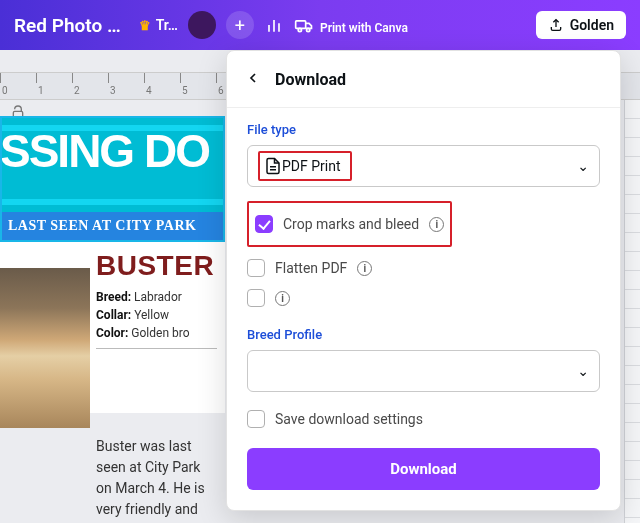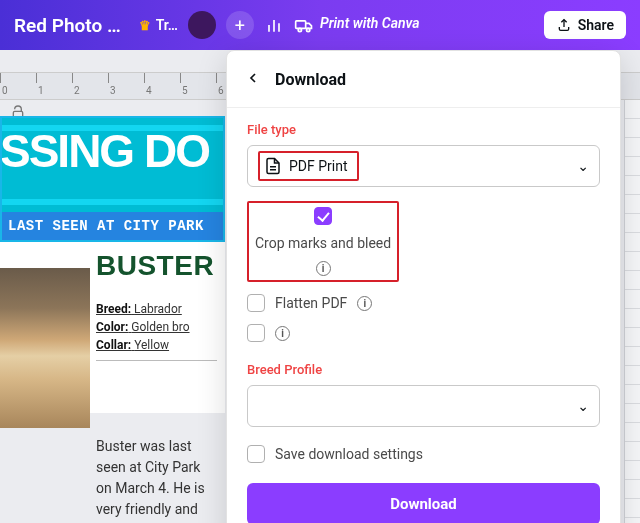--- a/index.html
+++ b/index.html
@@ -13,81 +13,81 @@
     align-items: center;
     padding: 0 14px;
     gap: 10px;
   }
   .doc-title { color: #fff; font-weight: 600; font-size: 19px; white-space: nowrap; overflow: hidden; text-overflow: ellipsis; max-width: 115px; }
   .try-btn { display: flex; align-items: center; gap: 5px; color: #fff; font-weight: 600; font-size: 14px; white-space: nowrap; overflow: hidden; text-overflow: ellipsis; max-width: 55px; }
   .crown { color: #ffb300; font-size: 13px; }
   .circle-avatar { width: 28px; height: 28px; border-radius: 50%; background: #3d175e; }
   .plus-btn { width: 28px; height: 28px; border-radius: 50%; background: rgba(255,255,255,.15); color: #fff; display:flex; align-items:center; justify-content:center; font-size:18px; }
   .icon-btn { color:#fff; display:flex; align-items:center; justify-content:center; }
-  .print-btn { display:flex; align-items:flex-start; gap:6px; color:#fff; font-weight:600; font-size:14px;font-style:italic; }
+  .print-btn { display:flex; align-items:flex-end; gap:6px; color:#fff; font-weight:600; font-size:12px; }
   .share-btn { background:#fff; border-radius:6px; padding:6px 12px; display:flex; align-items:center; gap:6px; font-weight:600; font-size:14px; color:#0d1216; margin-left:auto; }
   .share-btn svg { width:16px; height:16px; }
 
   
   .ruler { position:absolute; left:0; right:0; top:72px; height:28px; background:#e3e5ea; border-top:1px solid #ccc; border-bottom:1px solid #ccc; font-size:10px; color:#777; display:flex; align-items:flex-start; overflow:hidden; }
   .ruler .tick { position:relative; flex:0 0 36px; height:100%; }
   .ruler .tick:before { content:""; position:absolute; left:0; top:0; width:1px; height:10px; background:#888; }
   .ruler .tick span { position:absolute; left:2px; top:12px; }
 
   .lock-icon { position:absolute; left:10px; top:104px; color:#777; }
 
   
   .poster-wrap { position:absolute; left:0; top:116px; width:225px; height:297px; background:#fff; }
   .poster-border { border:2px solid #19b6e8; margin:0; }
   .poster-cyan { background:#00bcd4; height:94px; position:relative; overflow:hidden; }
   .poster-cyan .bars:before, .poster-cyan .bars:after { content:""; position:absolute; left:0; right:0; background:#13d6f1; }
   .poster-cyan .bars:before { top:7px; height:6px; }
   .poster-cyan .bars:after { bottom:7px; height:6px; }
   .poster-cyan h1 { color:#fff; font-size:46px; font-weight:900; letter-spacing:-2px; line-height:1; margin:10px 0 0 -2px; font-family: Impact, "Arial Black", sans-serif; }
-  .poster-blue { background:#2584e0; color:#fff; padding:6px 6px; font-size:14px; font-weight:900; letter-spacing:.5px; font-family: Liberation Mono, monospace; }
+  .poster-blue { background:#2584e0; color:#fff; padding:6px 6px; font-size:14px; font-weight:900; letter-spacing:.5px; font-family: Liberation Serif, serif; }
   .poster-body { display:flex; }
   .poster-photo { width:90px; height:160px; background:linear-gradient(180deg,#6a5b4a 0%, #8c7559 25%, #cfa877 45%, #e5cfa5 55%, #d6b686 70%, #a8865b 100%); margin-top:26px; }
   .poster-text { padding:8px 8px 0 6px; flex:1; }
-  .poster-text h2 { font-family: Impact, "Arial Black", sans-serif; font-size:28px; letter-spacing:.5px; margin-bottom:18px; color:#14532d; }
-  .poster-text .pairs { font-size:12px; color:#333; line-height:1.5;text-decoration:underline; }
+  .poster-text h2 { font-family: Impact, "Arial Black", sans-serif; font-size:28px; letter-spacing:.5px; margin-bottom:6px; color:#7f1d1d; }
+  .poster-text .pairs { font-size:12px; color:#333; line-height:1.5; }
   .poster-text .pairs b { color:#111; }
   .poster-desc { font-size:14px; color:#333; line-height:1.5; padding:8px 10px 0 96px; }
   .poster-text hr { margin:6px 0; border:0; border-top:1px solid #bbb; }
 
   
   .popover {
     position:absolute;
     left:226px; top:50px;
     width:395px;
     background:#fff;
     border-radius:8px;
     border:1px solid #e2e2e2;
     box-shadow:0 8px 30px rgba(0,0,0,.15);
     padding-bottom:20px;
   }
   .pop-head { display:flex; align-items:center; gap:14px; padding:16px 18px; border-bottom:1px solid #eee; }
   .pop-head .back { font-size:20px; color:#0d1216; }
   .pop-head h3 { font-size:16px; font-weight:700; color:#0d1216; }
   .pop-body { padding:14px 20px 0; }
-  .label { font-size:13px; color:#ef4444; font-weight:500; margin-bottom:8px; }
+  .label { font-size:13px; color:#1d4ed8; font-weight:500; margin-bottom:8px; }
 
   .select-box {
     width:100%; height:42px; border:1px solid #c9c9c9; border-radius:6px;
     display:flex; align-items:center; padding:0 10px; gap:8px; font-size:14px; color:#0d1216;
     background:#fff; position:relative;
   }
   .select-box .chev { margin-left:auto; color:#0d1216; font-size:14px; }
   .select-inner-highlight {
-    display:flex; align-items:center; gap:7px;
+    display:flex; align-items:center; 
     border:2px solid #d6202a; padding:4px 9px 4px 4px; border-radius:2px;
   }
 
   .options { margin-top:10px; }
   .opt-row { display:flex; align-items:center; gap:10px; padding:6px 0; font-size:14px; color:#4a4a4a; }
-  .opt-row.highlight { border:2px solid #d6202a; border-radius:2px; padding:4px 6px; margin:4px 0 6px 0; display:inline-flex;flex-direction:column; }
+  .opt-row.highlight { border:2px solid #d6202a; border-radius:2px; padding:12px 6px; margin:4px 0 6px 0; display:inline-flex; }
   .checkbox {
     width:18px; height:18px; border:1.5px solid #b0b0b0; border-radius:4px; flex-shrink:0;
     display:flex; align-items:center; justify-content:center;
   }
   .checkbox.checked { background:#8b3dff; border-color:#8b3dff; }
   .checkbox.checked:after { content:""; width:5px; height:9px; border:solid #fff; border-width:0 2px 2px 0; transform:rotate(40deg); margin-bottom:2px; }
   .info-icon { width:15px; height:15px; border:1.4px solid #777; border-radius:50%; display:flex; align-items:center; justify-content:center; font-size:10px; color:#555; font-weight:700; }
 
   .section-gap { height:14px; }
 
@@ -131,21 +131,21 @@
         <circle cx="17" cy="18" r="2"></circle>
       </svg>
     <span>Print with Canva</span>
   </div>
   <div class="share-btn">
     <svg viewBox="0 0 24 24" fill="none" stroke="#0d1216" stroke-width="2">
         <path d="M12 15V4"></path>
         <path d="M8 8l4-4 4 4"></path>
         <path d="M5 15v3a2 2 0 0 0 2 2h10a2 2 0 0 0 2-2v-3"></path>
       </svg>
-    <span>Share</span>
+    <span>Golden</span>
   </div>
 </div>
 
 <div class="ruler">
   <div class="tick">
       <span>0</span>
     </div>
   <div class="tick">
       <span>1</span>
     </div>
@@ -180,22 +180,22 @@
       <h1>SSING DO</h1>
     </div>
     <div class="poster-blue">LAST SEEN AT CITY PARK</div>
   </div>
   <div class="poster-body">
     <div class="poster-photo"></div>
     <div class="poster-text">
       <h2>BUSTER</h2>
       <div class="pairs">
         <div><b>Breed:</b> <span>Labrador</span></div>
+        <div><b>Collar:</b> <span>Yellow</span></div>
         <div><b>Color:</b> <span>Golden bro</span></div>
-        <div><b>Collar:</b> <span>Yellow</span></div>
       </div>
       <hr>
     </div>
   </div>
   <div class="poster-desc">Buster was last seen at City Park on March 4. He is very friendly and will come if called.</div>
 </div>
 
 <div class="ruled-right"></div>
 
 <div class="popover">

